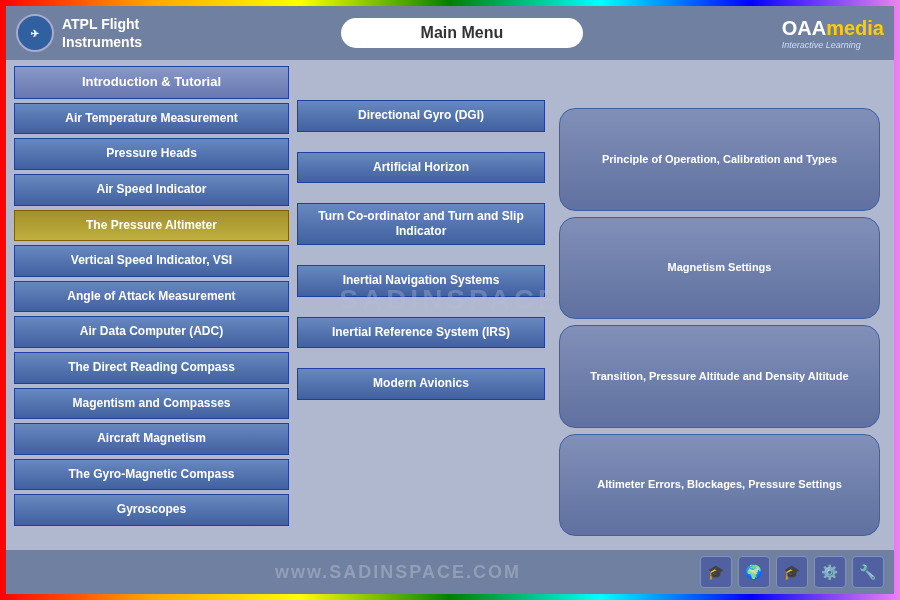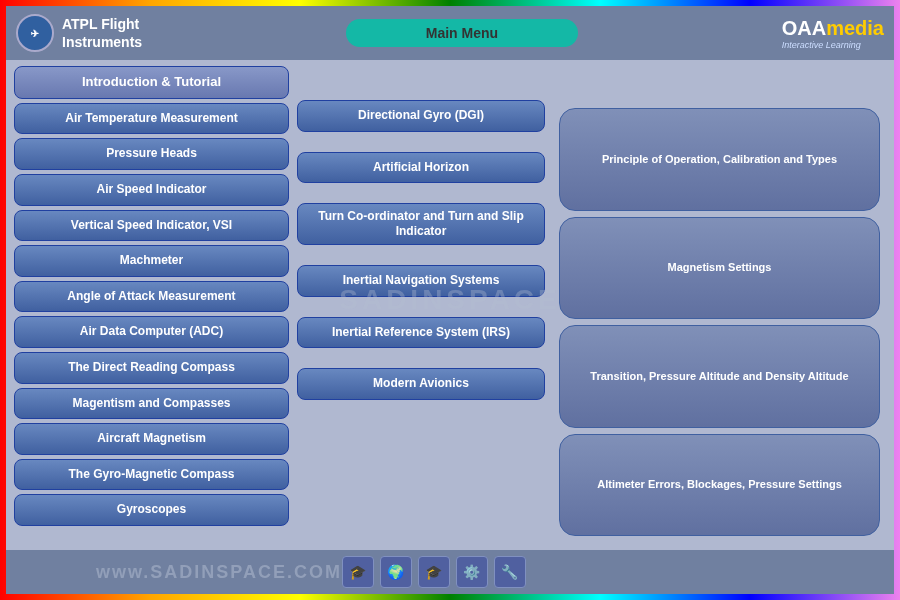--- a/index.html
+++ b/index.html
@@ -63,24 +63,24 @@
     }
 
     .logo-text {
       color: white;
       font-size: 14px;
       font-weight: bold;
       line-height: 1.3;
     }
 
     .main-menu-title {
-      background: #14b8a6;
+      background: #ffffff;
       border-radius: 20px;
       padding: 6px 80px;
-      font-size: 14px;
+      font-size: 16px;
       font-weight: bold;
       color: #333;
       text-align: center;
     }
 
     
     .main-area {
       flex: 1;
       display: flex;
       padding: 6px 8px;
@@ -113,21 +113,21 @@
       display: flex;
       flex-direction: column;
       gap: 6px;
       padding: 8px 6px;
       margin-top: 34px;
     }
 
     .menu-btn {
       background: linear-gradient(to bottom, #6888c0, #4060a0);
       border: 1px solid #2040a0;
-      border-radius: 8px;
+      border-radius: 0;
       color: white;
       font-size: 12px;
       font-weight: bold;
       padding: 7px 8px;
       cursor: pointer;
       text-align: center;
       line-height: 1.3;
     }
 
     .menu-btn.active {
@@ -154,21 +154,21 @@
       line-height: 1.4;
       flex: 1;
     }
 
     
     .bottom-bar {
       height: 44px;
       background: #7080a0;
       display: flex;
       align-items: center;
-      justify-content: flex-start;
+      justify-content: space-between;
       padding: 0 10px;
       flex-shrink: 0;
     }
 
     .watermark {
       position: absolute;
       top: 50%;
       left: 50%;
       transform: translate(-50%, -50%);
       font-size: 28px;
@@ -248,22 +248,22 @@
 
     <div class="main-area">
 
       <div class="watermark">SADINSPACE</div>
 
       <div class="left-col">
         <button class="menu-btn intro">Introduction &amp; Tutorial</button>
         <button class="menu-btn">Air Temperature Measurement</button>
         <button class="menu-btn">Pressure Heads</button>
         <button class="menu-btn">Air Speed Indicator</button>
+        <button class="menu-btn active">The Pressure Altimeter</button>
         <button class="menu-btn">Vertical Speed Indicator, VSI</button>
-        <button class="menu-btn">Machmeter</button>
         <button class="menu-btn">Angle of Attack Measurement</button>
         <button class="menu-btn">Air Data Computer (ADC)</button>
         <button class="menu-btn">The Direct Reading Compass</button>
         <button class="menu-btn">Magentism and Compasses</button>
         <button class="menu-btn">Aircraft Magnetism</button>
         <button class="menu-btn">The Gyro-Magnetic Compass</button>
         <button class="menu-btn">Gyroscopes</button>
       </div>
 
       <div class="mid-col">

